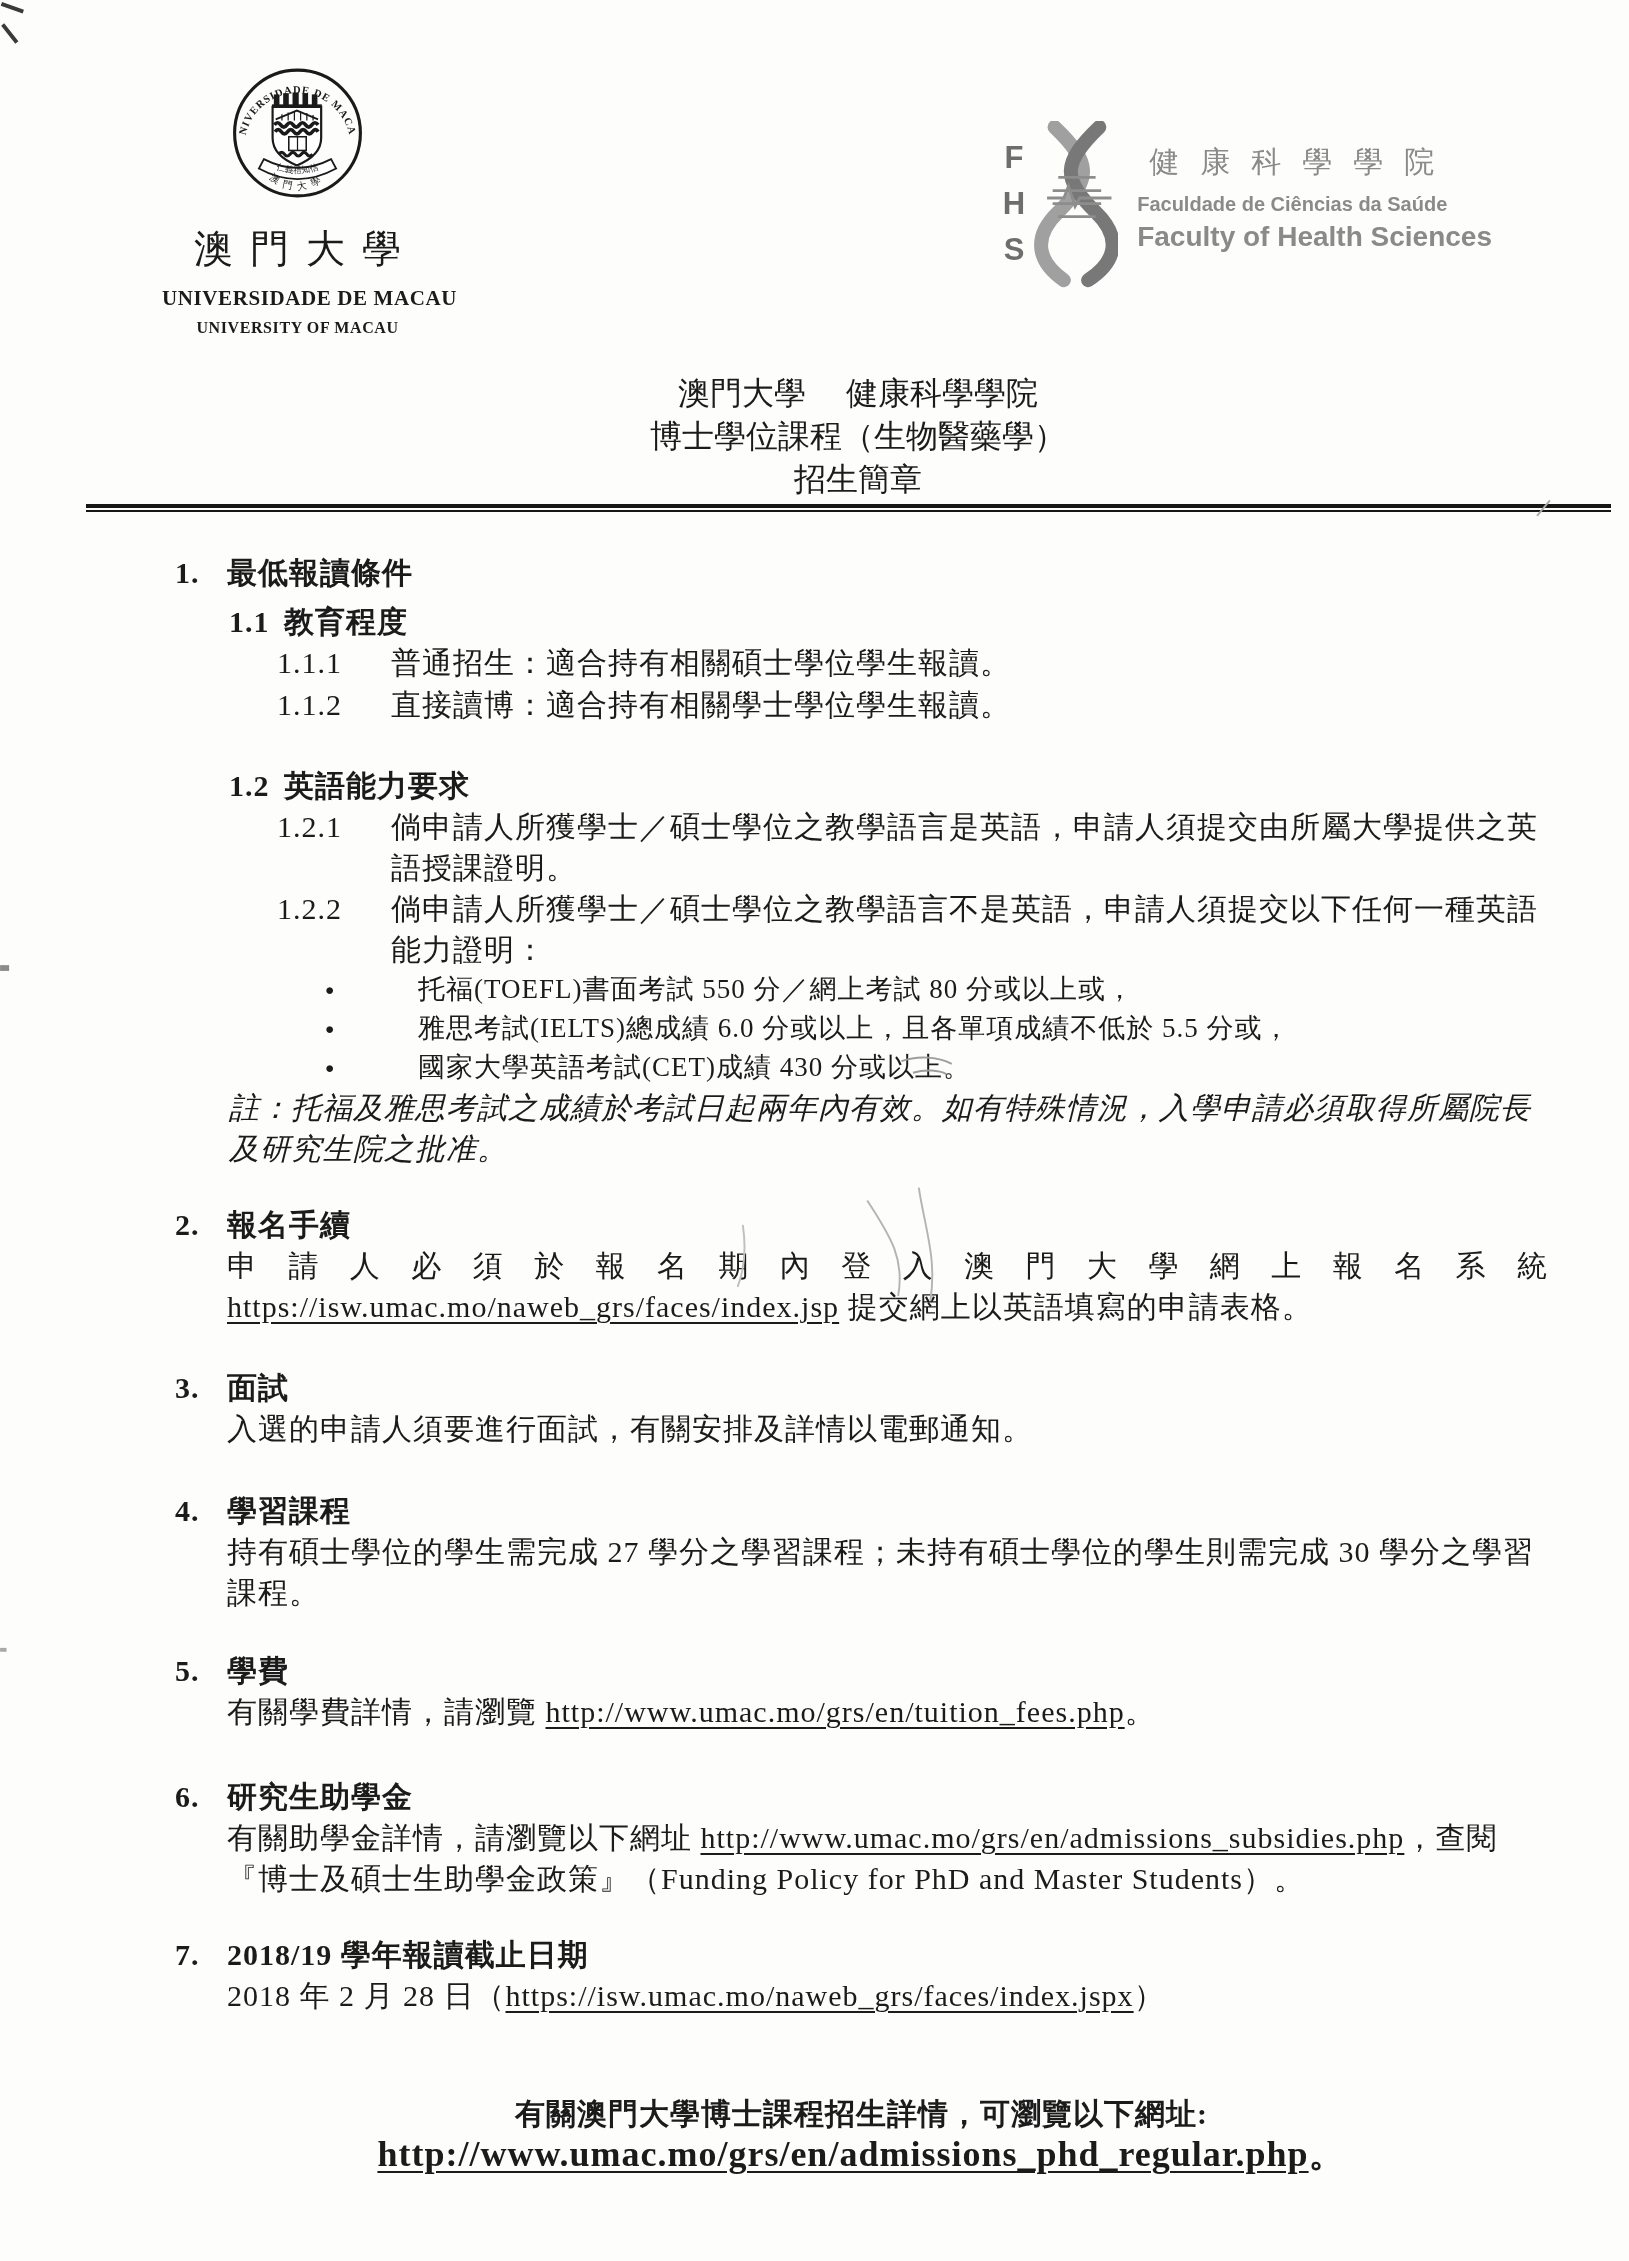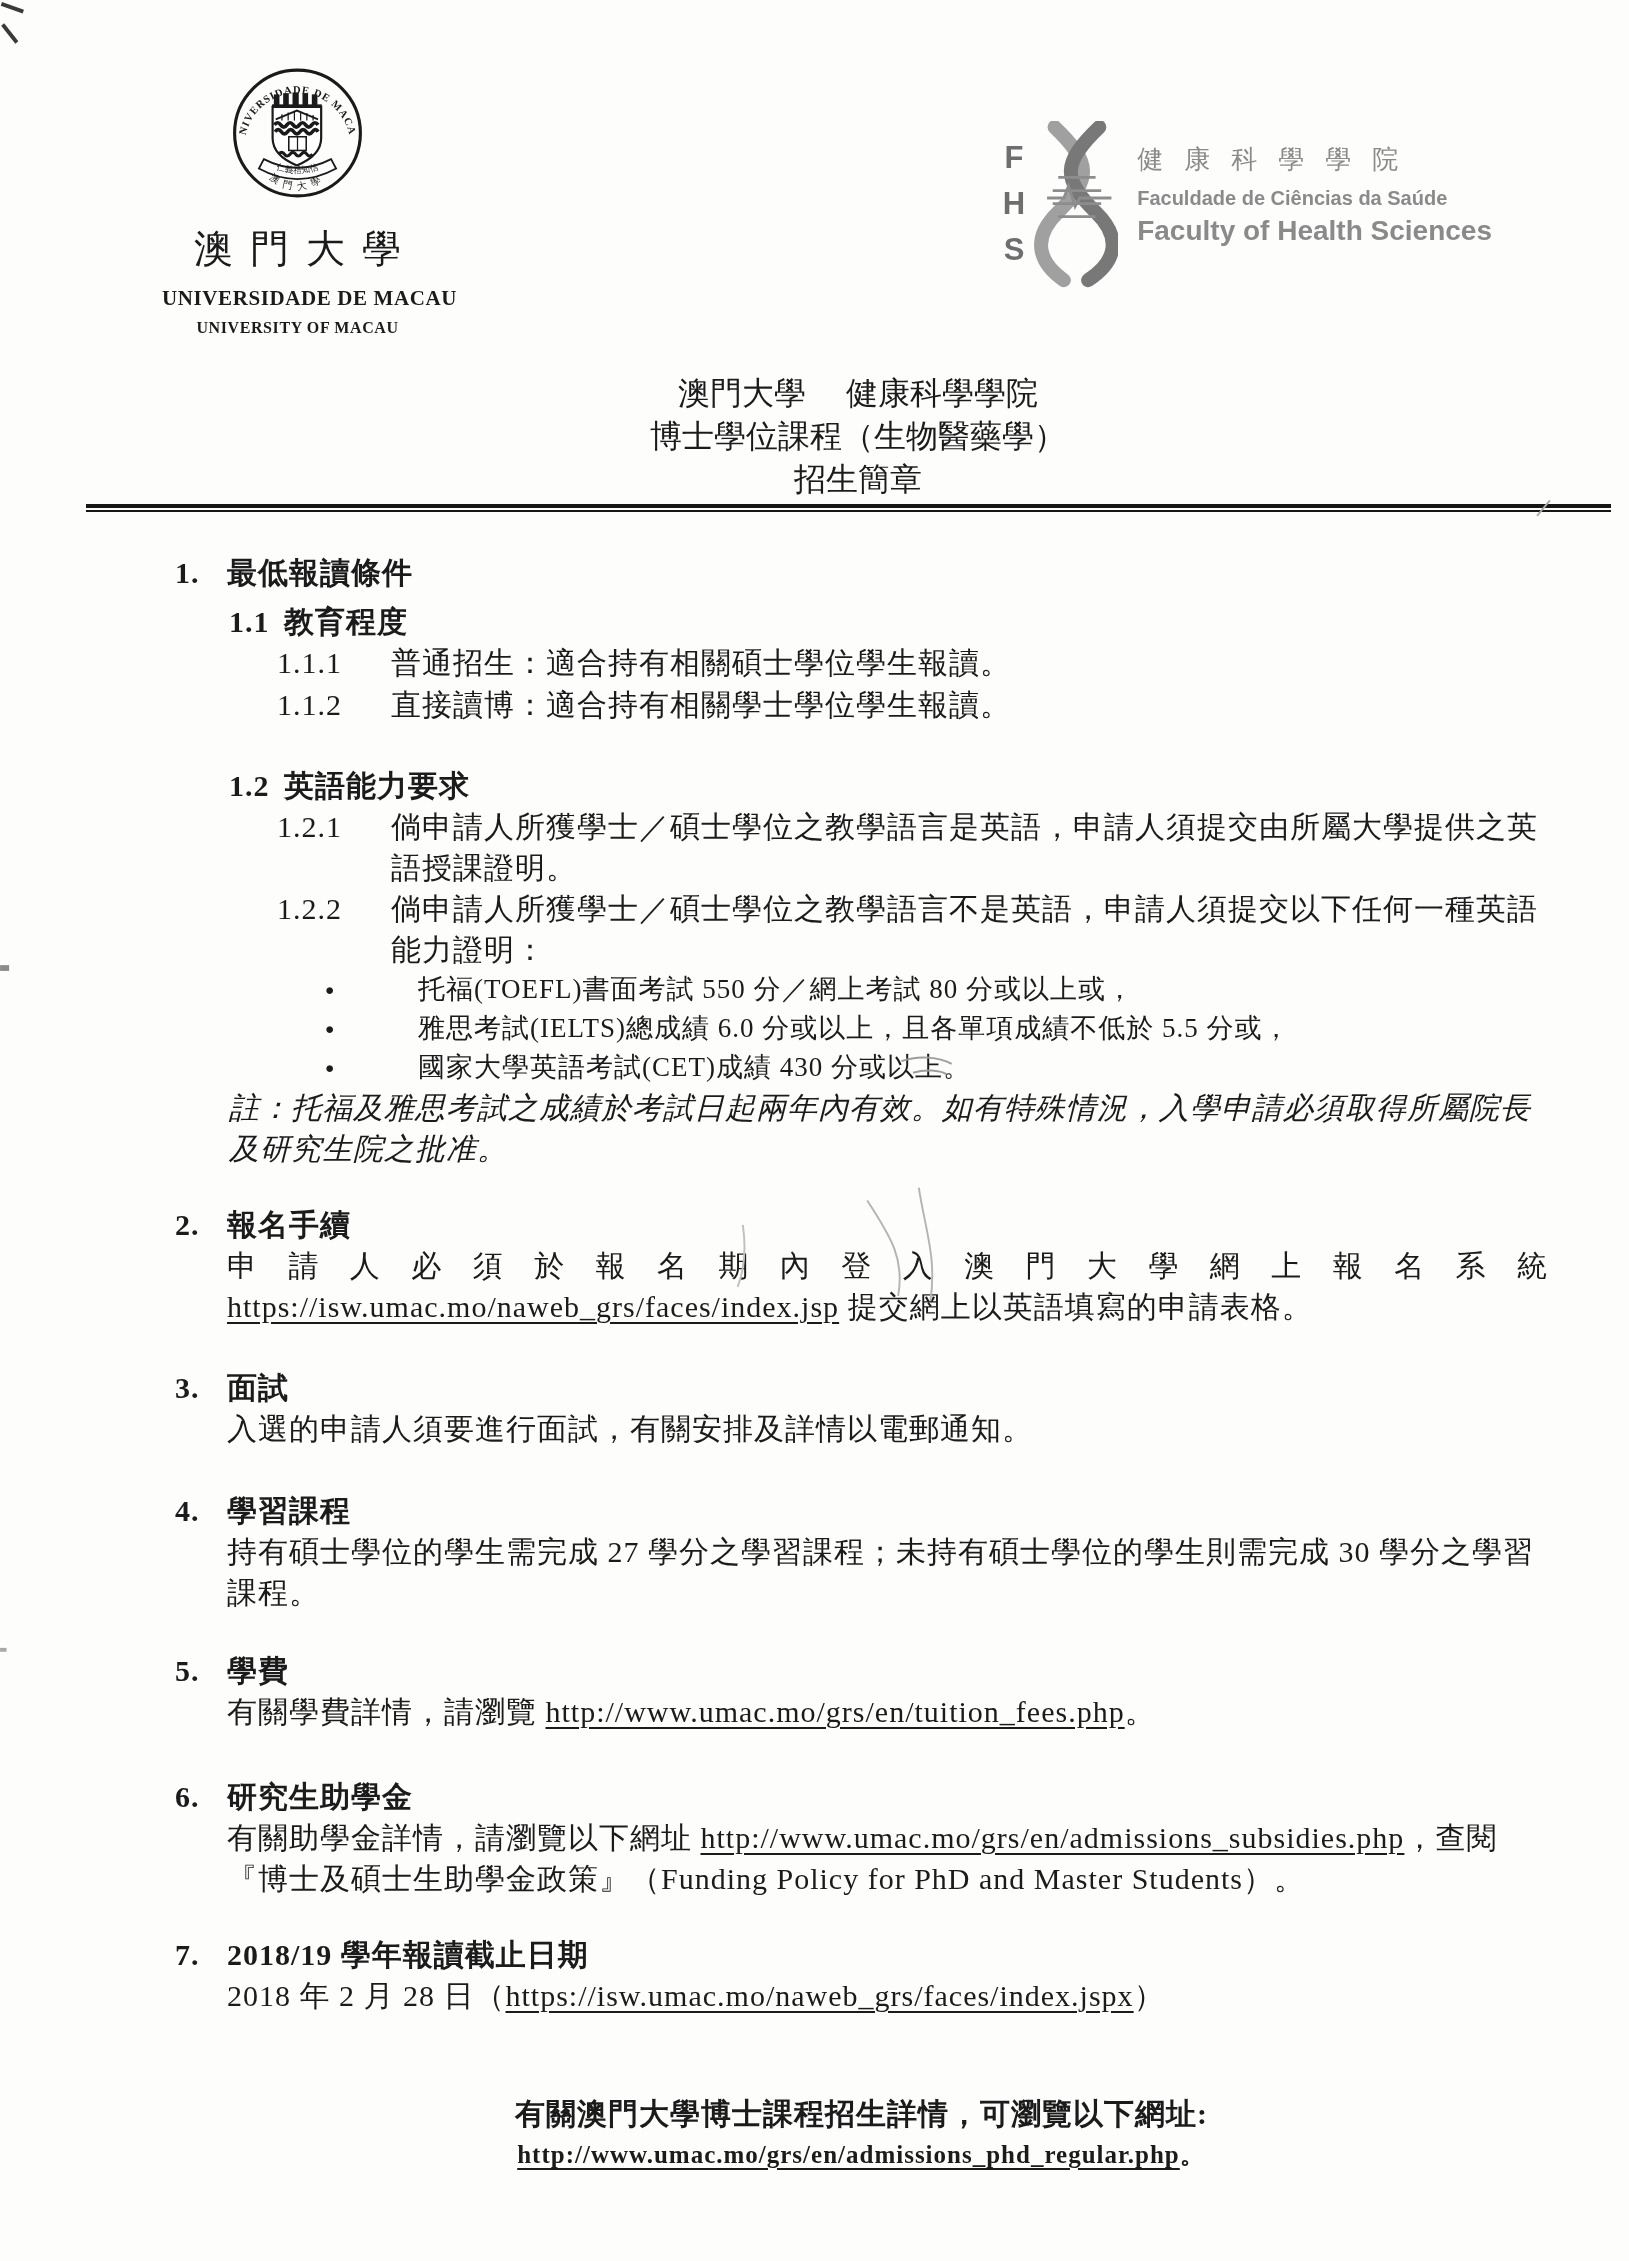--- a/index.html
+++ b/index.html
@@ -13,21 +13,21 @@
   .um-cn{font-size:39px;letter-spacing:17px;margin-top:9px;white-space:nowrap;text-indent:17px;}
   .um-pt{font-size:21px;font-weight:bold;margin-top:10.3px;letter-spacing:0.6px;white-space:nowrap;}
   .um-en{font-size:16px;font-weight:bold;margin-top:7.7px;letter-spacing:0.6px;white-space:nowrap;}
   
   .fhs-block{position:absolute;left:998px;top:121px;display:flex;align-items:flex-start;
     font-family:"Liberation Sans","DejaVu Sans",sans-serif;}
   .fhs-letters{display:flex;flex-direction:column;padding-top:14px;color:#6e6e6e;
     font-weight:bold;font-size:31px;line-height:46px;text-align:center;width:32px;}
   .fhs-helix{margin-left:3.9px;}
   .fhs-names{margin-left:19.3px;padding-top:20.6px;color:#8a8a8a;}
-  .fhs-cn{font-size:26px;letter-spacing:21px;white-space:nowrap;}
+  .fhs-cn{font-size:30px;letter-spacing:21px;white-space:nowrap;margin-left:12px;}
   .fhs-pt{font-size:20px;font-weight:bold;margin-top:10.3px;white-space:nowrap;}
   .fhs-en{font-size:28px;font-weight:bold;margin-top:5.2px;white-space:nowrap;}
   
   .title{position:absolute;left:0;top:372px;width:100%;text-align:center;
     font-size:32px;line-height:43px;transform:translateX(43px);}
   
   .rule{position:absolute;left:86px;top:504px;width:1525px;}
   .rule-thick{height:3.9px;background:#161616;}
   .rule-thin{height:1.9px;background:#161616;margin-top:2.6px;}
   
@@ -46,21 +46,21 @@
   .bdot{width:93px;flex:none;font-size:15.5px;line-height:39px;}
   .note{margin-left:54px;font-style:italic;}
   .jline{margin-left:52px;text-align:justify;text-align-last:justify;}
   .mt-s2{margin-top:35px;}  .mt-s3{margin-top:40px;}  .mt-s4{margin-top:41px;}
   .mt-s5{margin-top:37px;}  .mt-s6{margin-top:44px;}  .mt-s7{margin-top:35px;}
   .mt-12{margin-top:7.7px;}  .mt-2{margin-top:1.3px;}   .mt-62{margin-top:40px;}
   a.link{color:inherit;text-decoration:underline;text-decoration-thickness:1.9px;
     text-underline-offset:5.2px;cursor:pointer;}
   
   .footer{margin-top:77px;text-align:center;font-weight:bold;}
-  .footer .f2{font-size:25px;}
+  .footer .f2{font-size:36px;}
   
   .artifacts{position:absolute;left:0;top:0;pointer-events:none;}
 </style>
 </head>
 <body>
 
 <div class="doc">
 
   <div class="um-block">
     <svg class="um-seal" width="137" height="150" viewBox="0 0 220 240">

